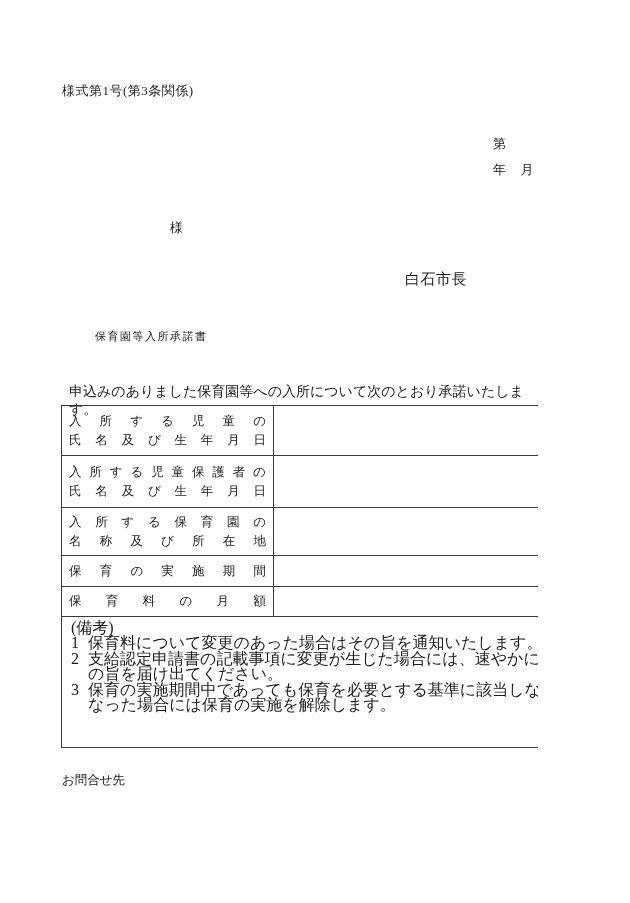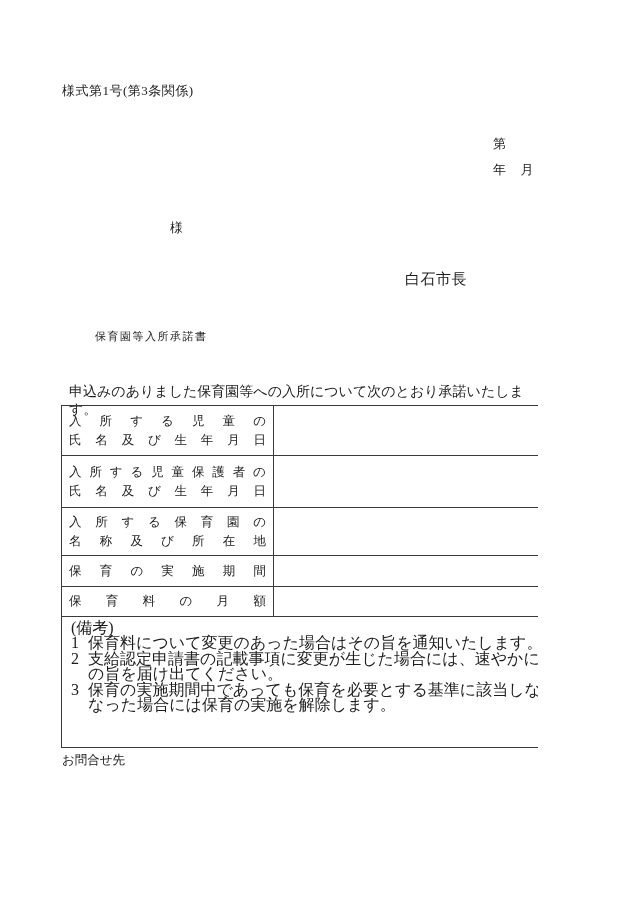--- a/index.html
+++ b/index.html
@@ -66,21 +66,21 @@
   .t-notes {
     flex:1;
     padding:3px 6px 0 9px;
     font-size:16px; line-height:15.4px;
     box-sizing:border-box;
   }
   .note-item { display:flex; }
   .note-num { width:17px; flex:none; }
   .note-text { flex:1; }
 
-  .contact { left:62px; top:752px; font-size:12.5px; }
+  .contact { left:62px; top:772px; font-size:12.5px; }
 </style>
 </head>
 <body>
 
 <div class="page">
 
   <div class="abs form-number">様式第1号(第3条関係)</div>
 
   <div class="abs doc-no-line">
     <span>第</span>

